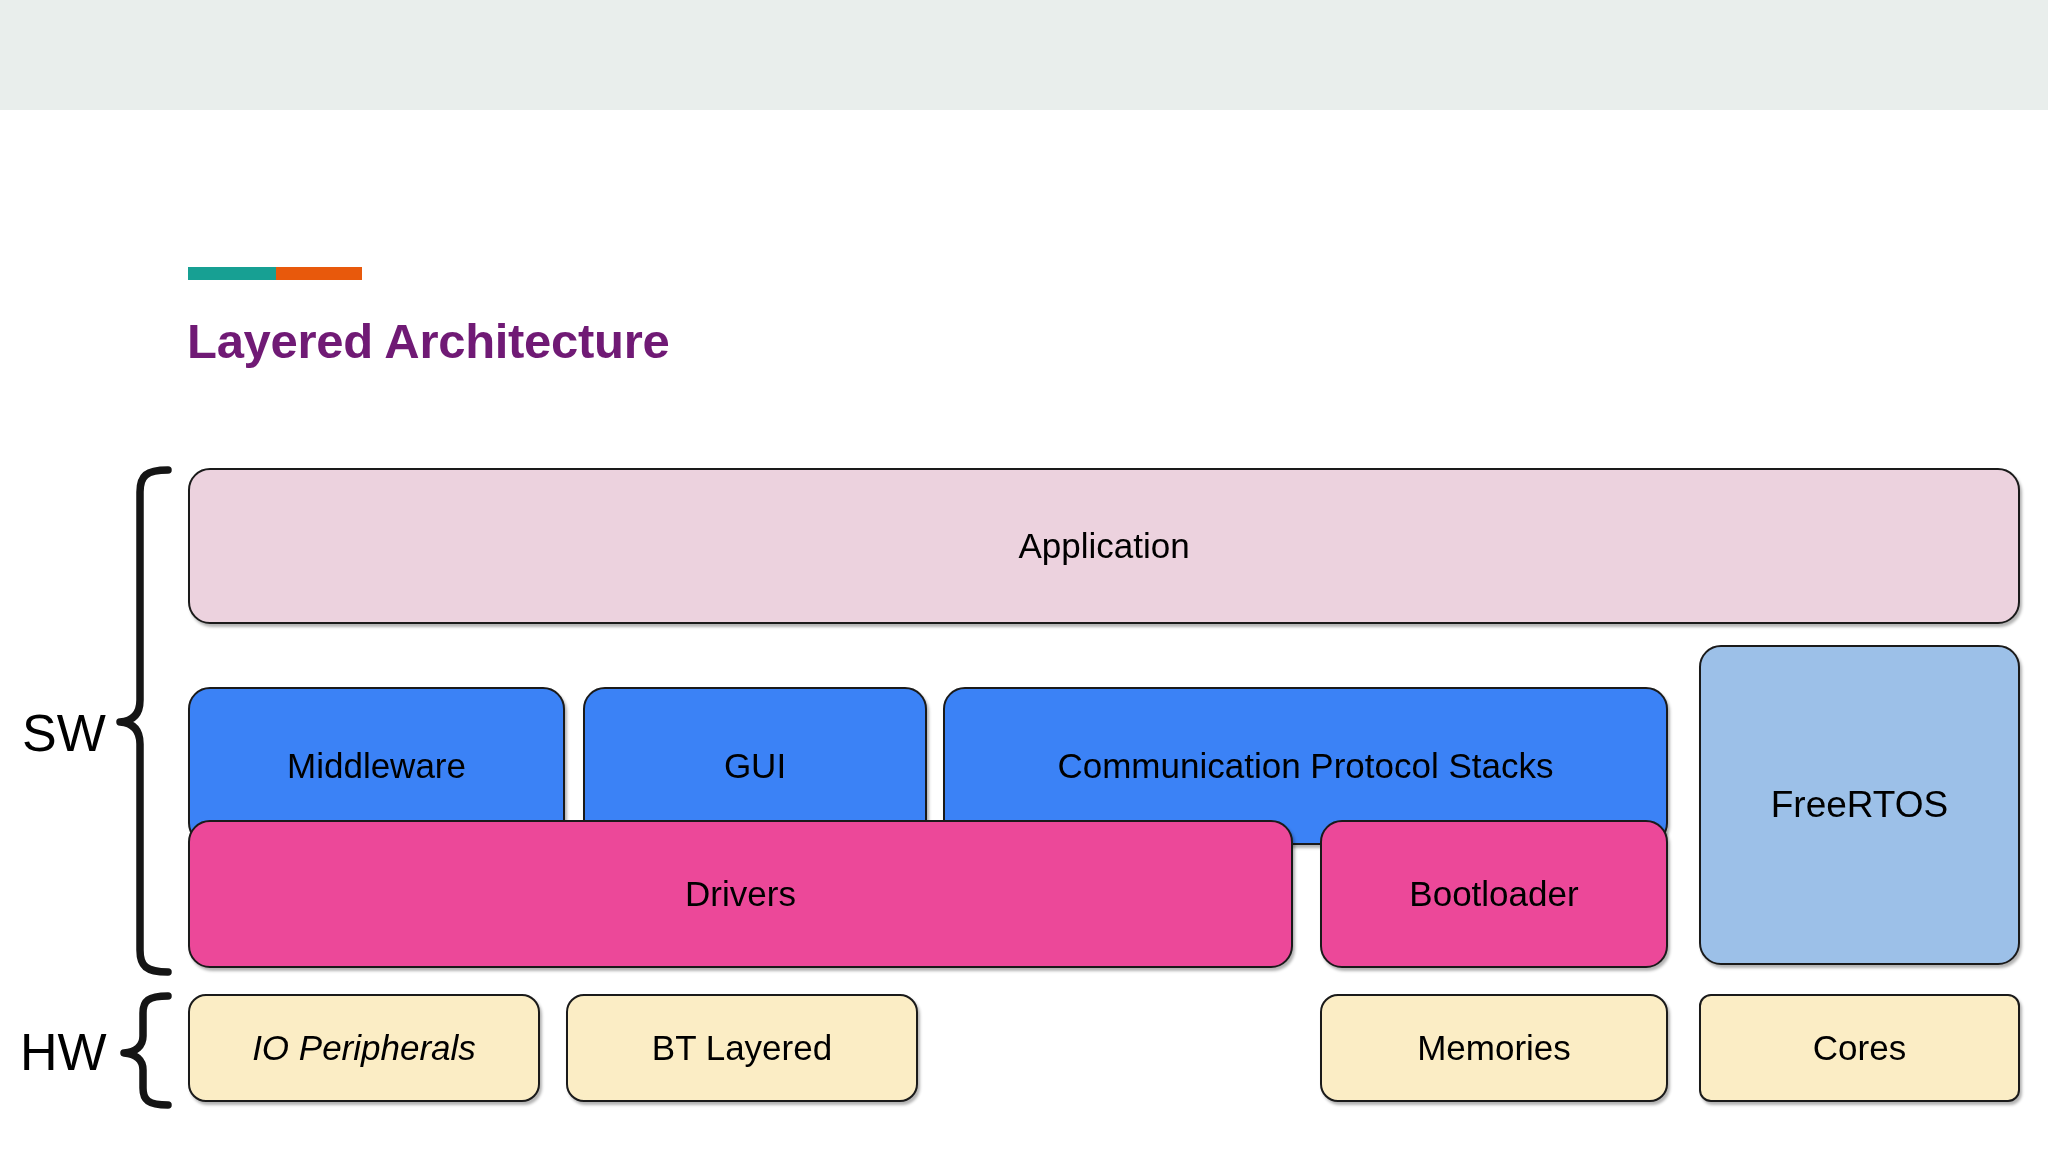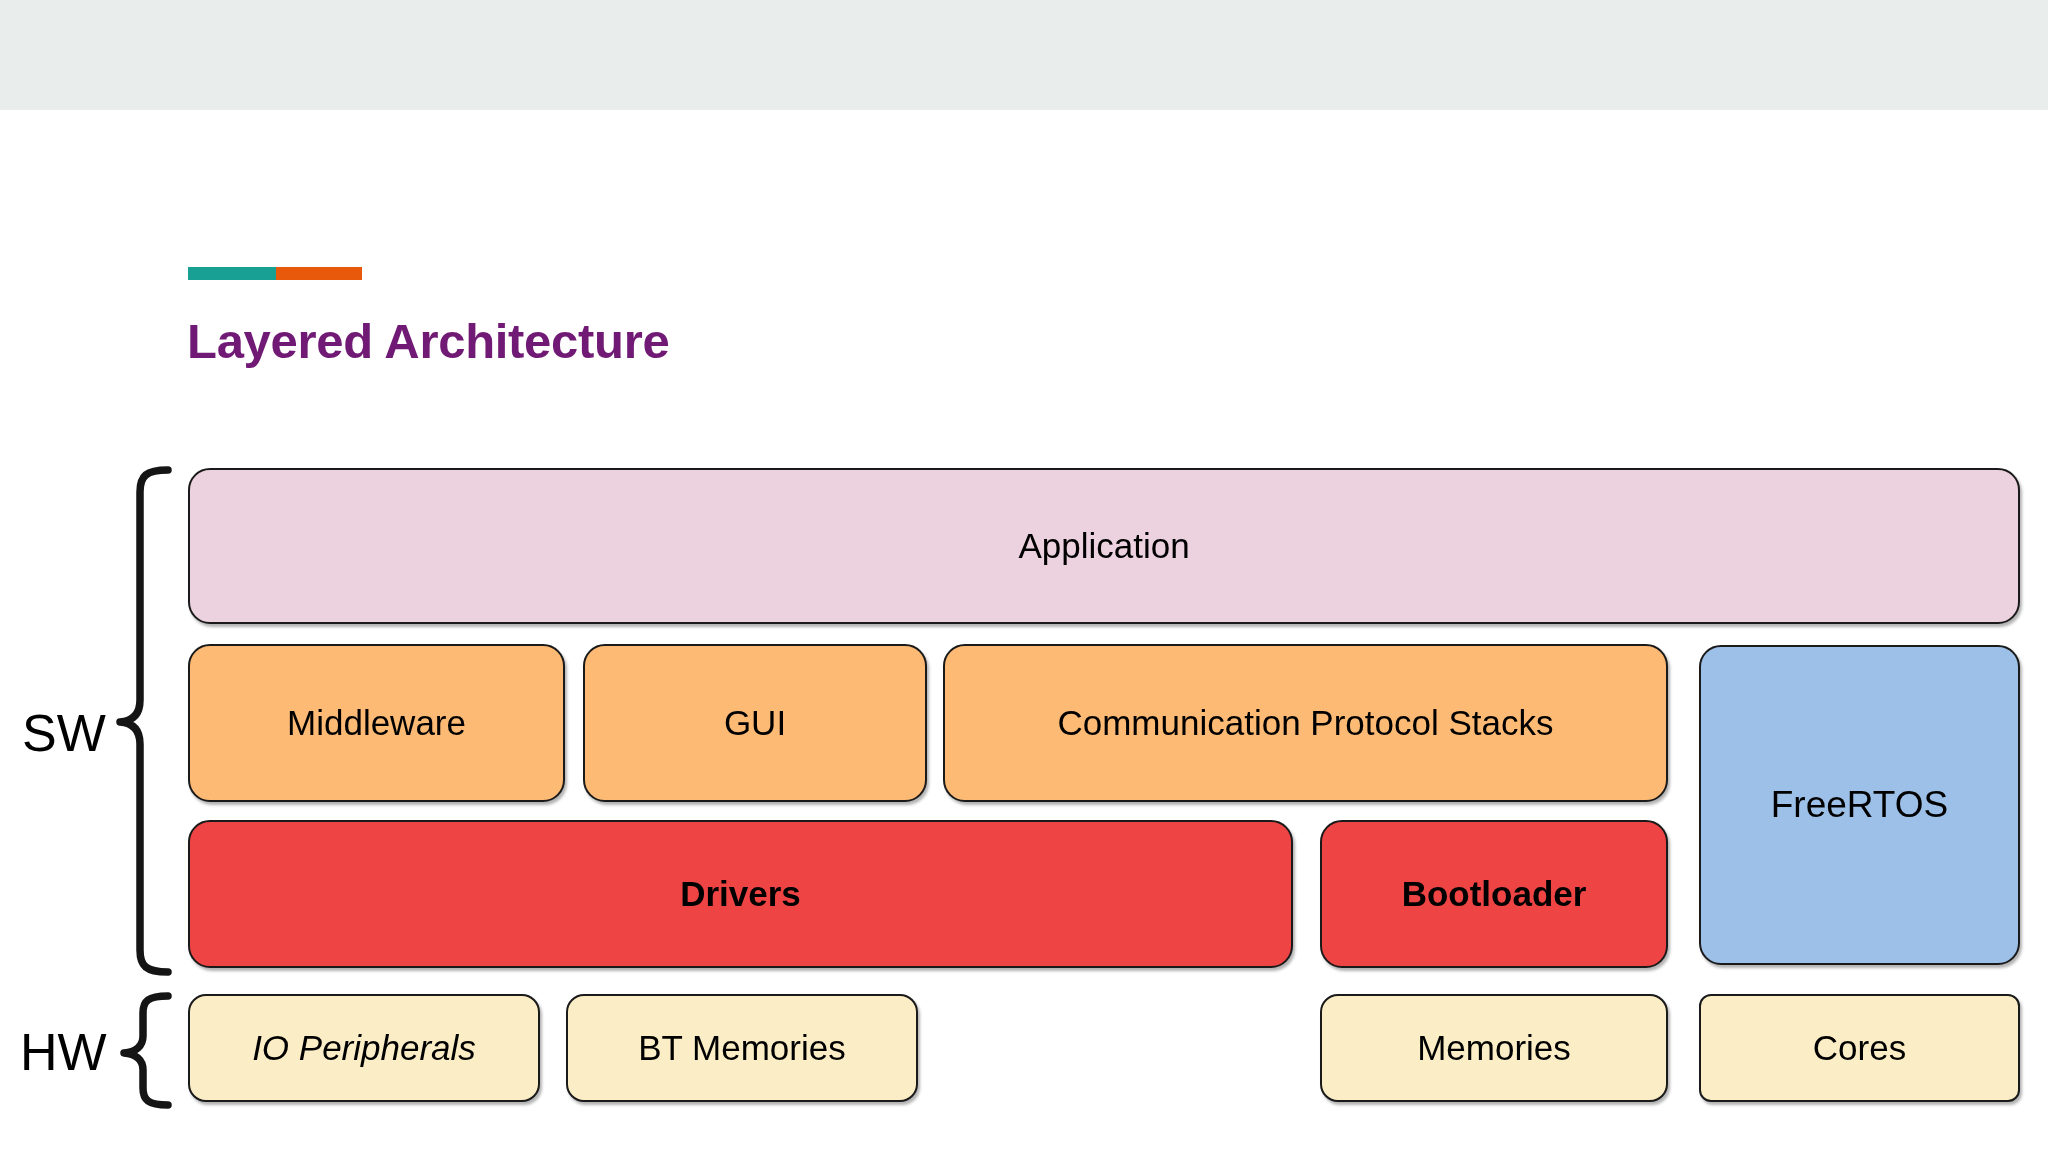--- a/index.html
+++ b/index.html
@@ -39,22 +39,22 @@
     border:2.4px solid #1a1a1a;
     border-radius:22px;
     display:flex; align-items:center; justify-content:center;
     color:#000000;
     font-size:35px;
     line-height:1.1;
     text-align:left;
     box-shadow:2px 3px 3px rgba(0,0,0,0.30);
   }
   .node.app      { background:#ecd2de; }
-  .node.mid      { background:#fdba74; }
-  .node.drv      { background:#ef4444;font-weight:bold; }
+  .node.mid      { background:#3b82f6;margin-top:43px; }
+  .node.drv      { background:#ec4899; }
   .node.rtos     { background:#9cc0e8; }
   .node.hw       { background:#fbedc5; border-radius:18px; }
 
   
   #n-application { left:188px;  top:468px;  width:1832px; height:156px; }
   #n-middleware  { left:188px;  top:644px;  width:377px;  height:158px; }
   #n-gui         { left:583px;  top:644px;  width:344px;  height:158px; }
   #n-comm        { left:943px;  top:644px;  width:725px;  height:158px; }
   #n-freertos    { left:1699px; top:645px;  width:321px;  height:320px; font-size:37px; }
   #n-drivers     { left:188px;  top:820px;  width:1105px; height:148px; }
@@ -120,18 +120,18 @@
     <div class="node mid" id="n-middleware">Middleware</div>
     <div class="node mid" id="n-gui">GUI</div>
     <div class="node mid" id="n-comm">Communication Protocol Stacks</div>
 
     <div class="node rtos" id="n-freertos">FreeRTOS</div>
 
     <div class="node drv" id="n-drivers">Drivers</div>
     <div class="node drv" id="n-bootloader">Bootloader</div>
 
     <div class="node hw" id="h-io">IO Peripherals</div>
-    <div class="node hw" id="h-bt">BT Memories</div>
+    <div class="node hw" id="h-bt">BT Layered</div>
     <div class="node hw" id="h-mem">Memories</div>
     <div class="node hw" id="h-cores">Cores</div>
 
   </div>
 </div>
 
 </body></html>

